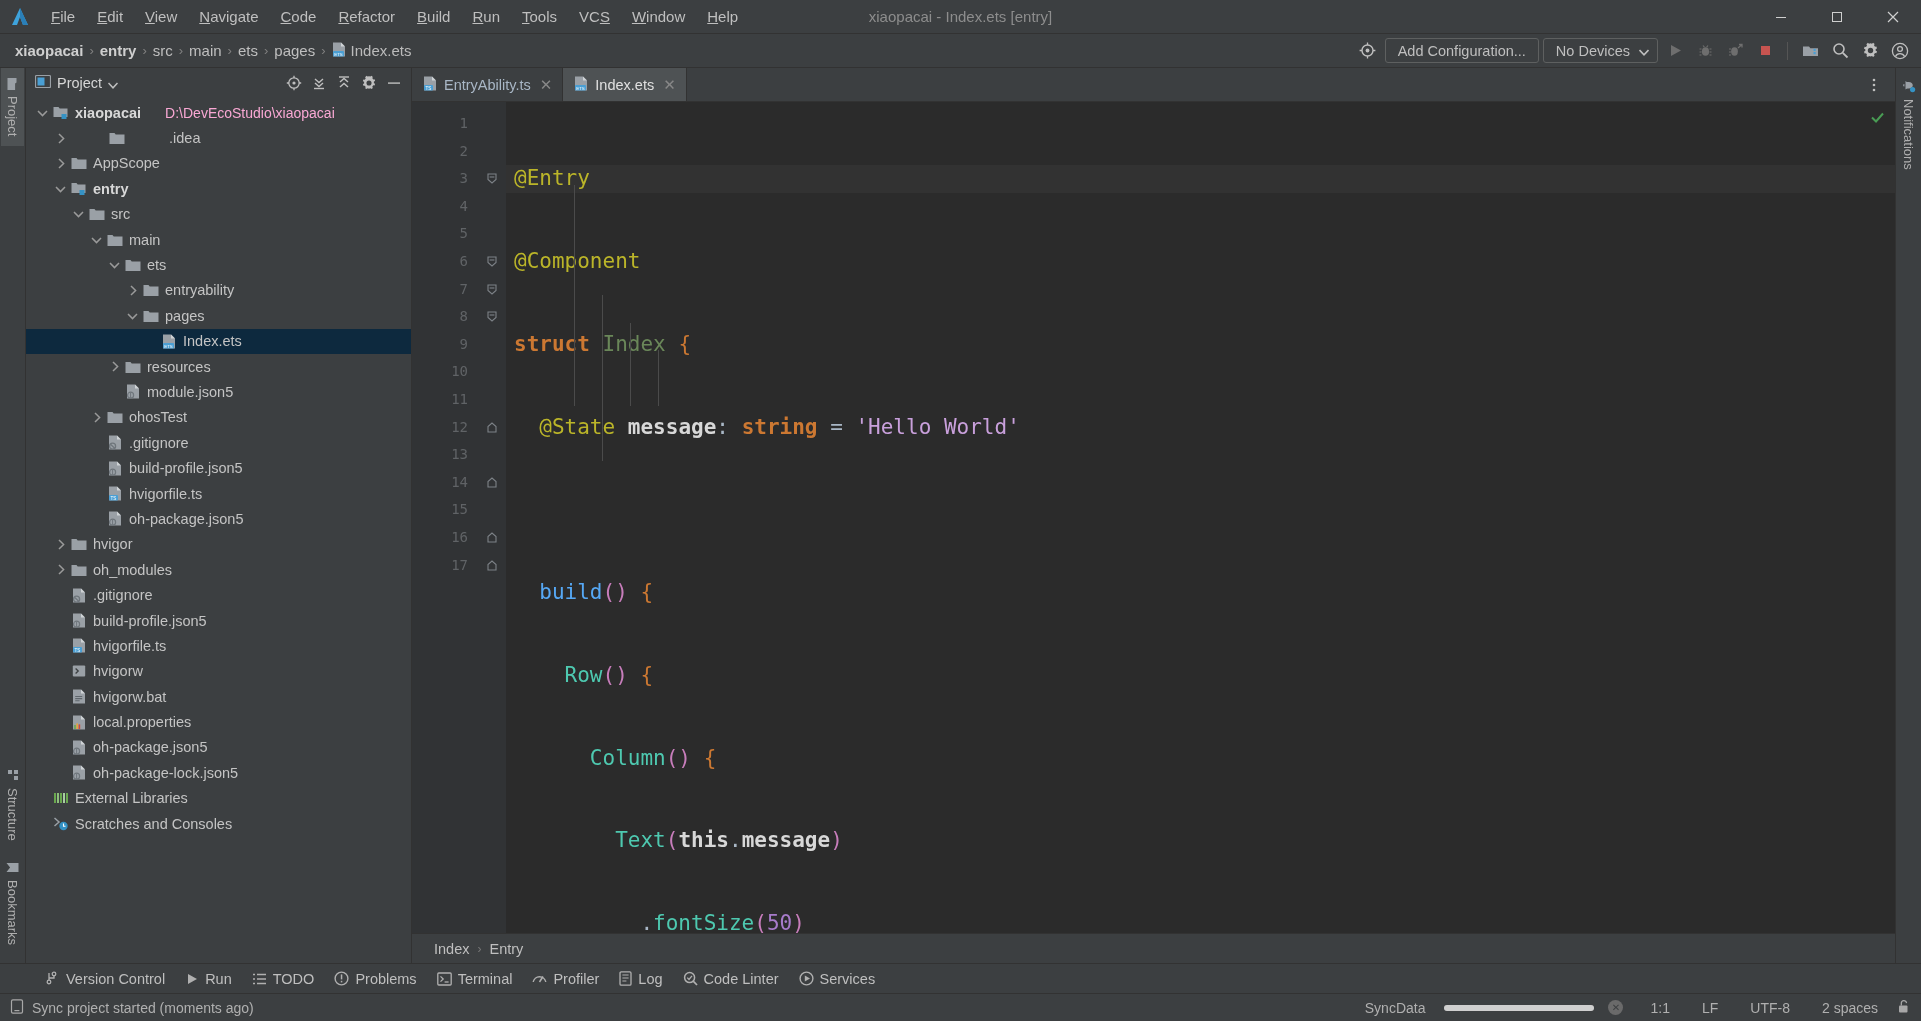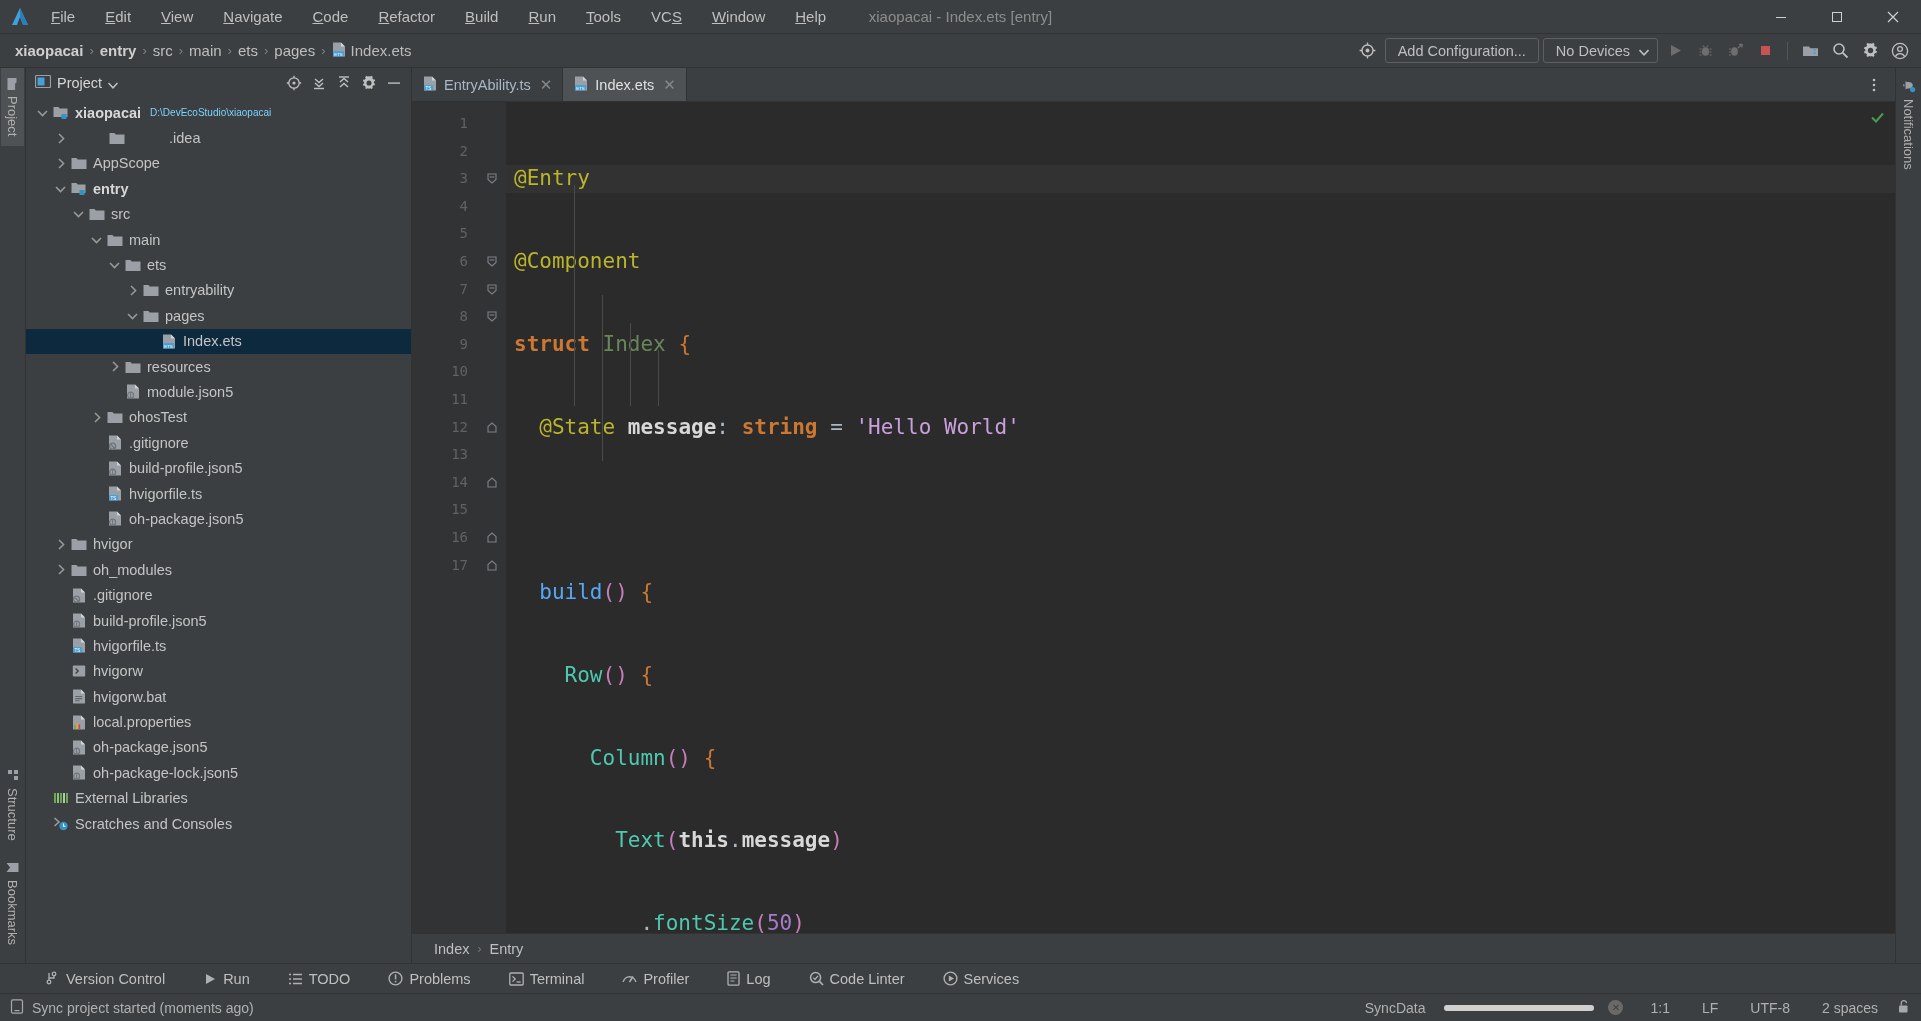--- a/index.html
+++ b/index.html
@@ -13,21 +13,21 @@
   }
   .app{ width:1921px; height:1021px; display:flex; flex-direction:column; background:#3c3f41; }
 
   
   .titlebar{
     height:34px; background:#3c3f41; display:flex; align-items:center;
     border-bottom:1px solid #323232; flex:0 0 34px; position:relative;
   }
   .logo{ width:40px; display:flex; align-items:center; justify-content:center; }
   .logo svg{ display:block; }
-  .menu{ display:flex; align-items:center; gap:8px; }
+  .menu{ display:flex; align-items:center; gap:0px; }
   .menu-item{
     padding:4px 11px; font-size:15px; color:#bfbfbf; cursor:default; white-space:nowrap;
   }
   .menu-item .mn{ text-decoration:underline; }
   .win-title{
     position:absolute; left:0; right:0; text-align:center; font-size:15px;
     color:#8d8d8d; pointer-events:none;
   }
   .win-ctrl{ margin-left:auto; display:flex; align-items:center; height:34px; z-index:2;}
   .wb{ width:56px; height:34px; display:flex; align-items:center; justify-content:center; color:#cfcfcf; }
@@ -83,21 +83,21 @@
   .proj-head .ttl{ font-size:14.5px; color:#d6d6d6; }
   .proj-head-icons{ margin-left:auto; display:flex; align-items:center; gap:2px; }
   .ph-icon{ width:23px;height:23px; display:flex;align-items:center;justify-content:center; border-radius:3px;}
   .tree{ flex:1 1 auto; overflow:hidden; padding-top:2px; font-size:14.5px; }
   .row{ height:25.4px; display:flex; align-items:center; white-space:nowrap; padding-right:6px; }
   .row.sel{ background:#0d293e; }
   .tw{ width:17px; flex:0 0 17px; display:flex; align-items:center; justify-content:center; color:#9a9a9a; }
   .ic{ width:20px; flex:0 0 20px; display:flex; align-items:center; justify-content:center; }
   .lbl{ color:#c4c4c4; padding-left:4px; }
   .lbl.b{ font-weight:bold; color:#d8d8d8; }
-  .path{ color:#7dd3fc; padding-left:9px; font-size:10px; }
+  .path{ color:#f9a8d4; padding-left:24px; font-size:14px; }
 
   
   .edit-col{ flex:1 1 auto; display:flex; flex-direction:column; min-width:0; background:#2b2b2b; }
   .tabs{
     height:34px; flex:0 0 34px; background:#3c3f41; display:flex; align-items:stretch;
     border-bottom:1px solid #323232;
   }
   .tab{
     display:flex; align-items:center; gap:7px; padding:0 10px 0 11px; font-size:14.5px;
     color:#a9b7c6; border-right:1px solid #323232; position:relative; cursor:default;
@@ -148,21 +148,21 @@
 
   
   .rrail{
     width:26px; flex:0 0 26px; background:#3c3f41; border-left:1px solid #323232;
     display:flex; flex-direction:column; align-items:center;
   }
 
   
   .toolbar-btm{
     height:30px; flex:0 0 30px; background:#3c3f41; display:flex; align-items:center;
-    padding-left:36px; gap:20px; border-top:1px solid #323232;
+    padding-left:36px; gap:2px; border-top:1px solid #323232;
   }
   .tw-btn{ display:flex; align-items:center; gap:6px; padding:3px 9px; font-size:14.5px; color:#bfbfbf; border-radius:3px;}
 
   
   .status{
     height:28px; flex:0 0 28px; background:#3c3f41; display:flex; align-items:center;
     padding:0 10px 0 10px; font-size:14px; color:#b0b0b0; border-top:1px solid #323232;
   }
   .status-left{ display:flex; align-items:center; gap:8px; }
   .status-right{ margin-left:auto; display:flex; align-items:center; gap:14px; }

